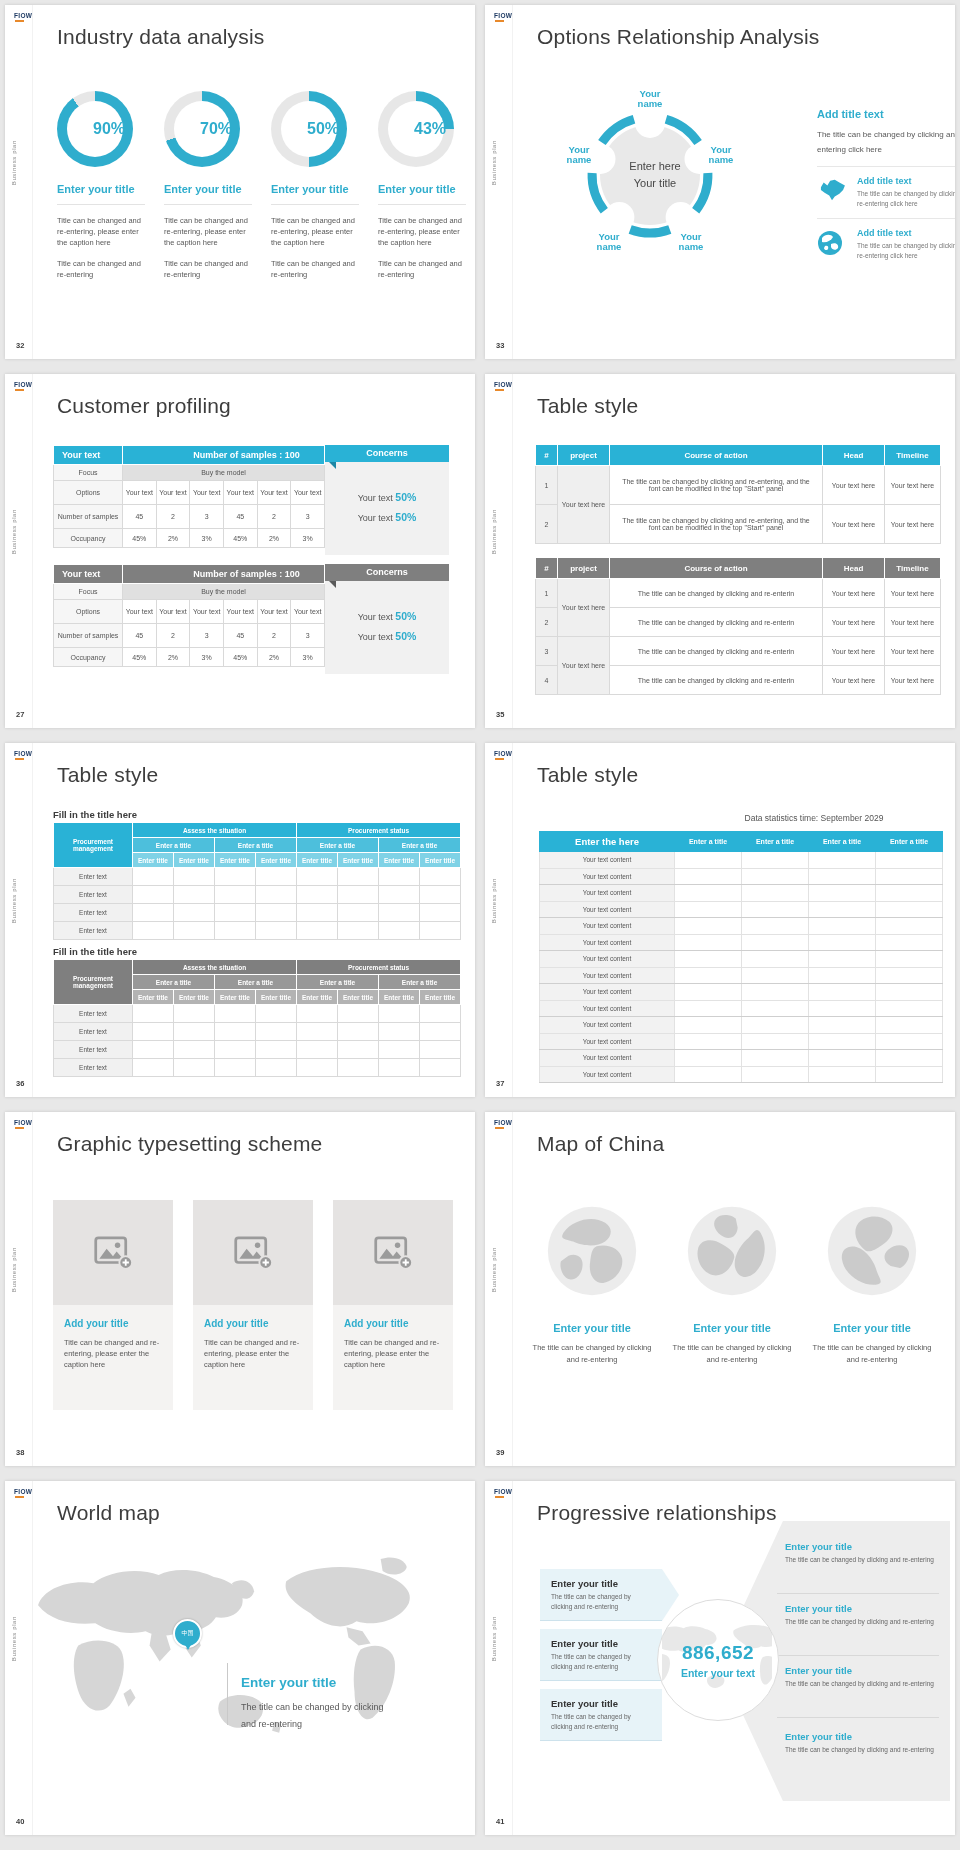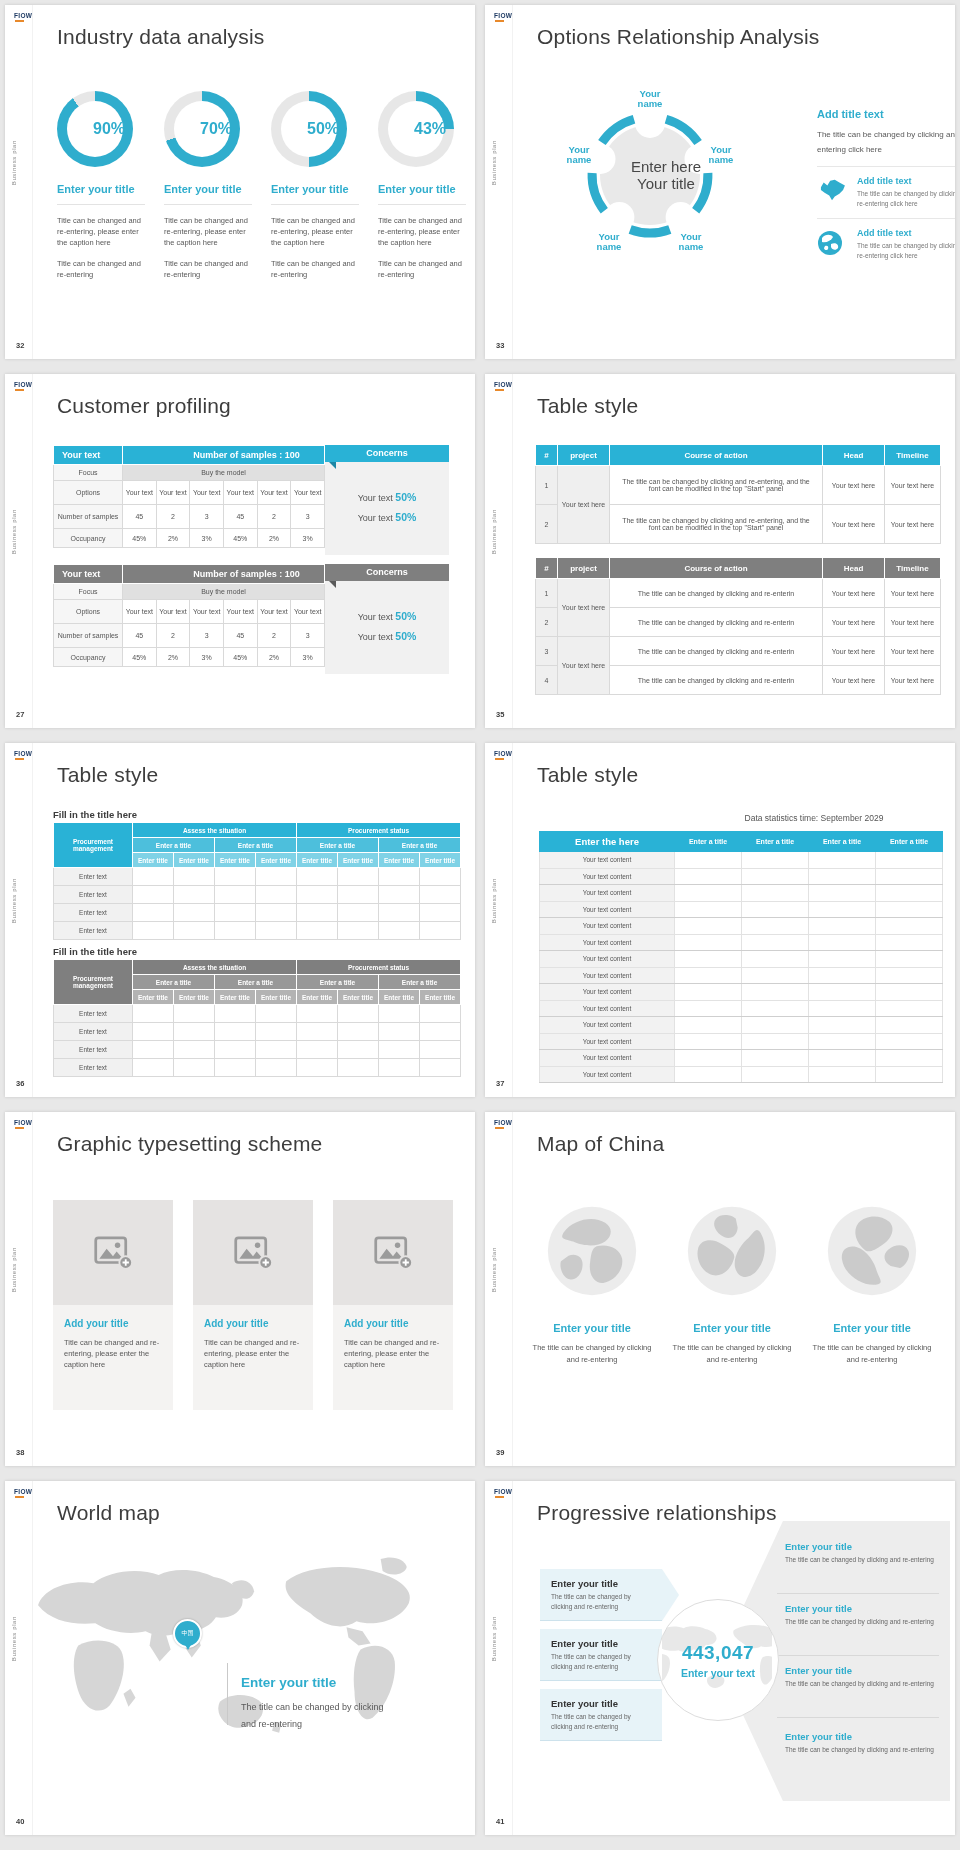--- a/index.html
+++ b/index.html
@@ -31,21 +31,21 @@
   .donut-item{width:100px;margin-right:7px;}
   .donut{width:76px;height:76px;border-radius:50%;position:relative;}
   .donut-hole{position:absolute;left:10px;top:10px;width:56px;height:56px;border-radius:50%;background:#fff;display:flex;align-items:center;justify-content:center;}
   .donut-pct{font-size:16px;font-weight:bold;color:var(--teal);margin-left:28px;}
   .di-title{margin-top:16px;font-size:11px;font-weight:bold;color:var(--teal);}
   .di-rule{margin-top:9px;width:88px;height:1px;background:#e3e3e3;}
   .di-cap{margin-top:10px;width:92px;font-size:7.5px;line-height:11px;color:var(--cap);}
 
   
   .ra-svg{position:absolute;left:55px;top:70px;}
-  .ra-center{position:absolute;left:129px;top:153px;width:104px;text-align:center;font-size:15px;line-height:17px;color:#474747;}
+  .ra-center{position:absolute;left:118px;top:153px;width:104px;text-align:center;font-size:11px;line-height:17px;color:#474747;}
   .ra-label{position:absolute;width:40px;text-align:center;font-size:9.5px;line-height:10px;font-weight:bold;color:var(--teal);}
   .ra-right{position:absolute;left:295px;top:103px;width:162px;margin-left:37px;}
   .ra-h{font-size:11px;font-weight:bold;color:var(--teal);}
   .ra-cap{margin-top:7px;font-size:8px;line-height:15px;color:var(--cap);}
   .ra-div{margin-top:9px;height:1px;background:#e7e7e7;}
   .ra-item{display:flex;margin-top:9px;align-items:flex-start;}
   .ra-icon{width:32px;flex:0 0 32px;padding-top:2px;}
   .ra-it{margin-left:8px;}
   .ra-ith{font-size:9px;font-weight:bold;color:var(--teal);}
   .ra-itc{margin-top:3px;font-size:6.5px;line-height:10px;color:#777;}
@@ -924,16 +924,16 @@
   <div class="pr-circle">
     <svg width="110" height="78" viewBox="80 10 280 150">
       <g fill="#bdbdbd">
         <path d="M15,52 C20,36 45,26 70,30 C85,18 115,14 135,22 C150,14 175,16 190,24 C210,28 222,40 218,52 C214,62 202,66 192,64 C186,74 172,80 160,76 C150,84 132,84 122,78 C104,82 84,78 72,70 C50,72 28,68 15,52 Z"></path>
         <path d="M55,92 C70,84 92,86 98,98 C104,112 98,136 86,152 C76,162 62,156 56,140 C50,124 48,104 55,92 Z"></path>
         <path d="M196,148 C208,138 230,140 238,150 C242,162 232,172 216,174 C202,175 190,160 196,148 Z"></path>
         <path d="M262,28 C280,14 318,10 348,18 C372,24 390,36 384,50 C376,66 352,74 332,68 C318,78 298,72 286,60 C274,52 258,42 262,28 Z"></path>
         <path d="M336,96 C352,88 368,94 370,108 C372,128 362,152 348,164 C338,170 330,156 330,138 C328,122 330,104 336,96 Z"></path>
       </g>
     </svg>
-    <div class="pr-val">443,047</div>
+    <div class="pr-val">886,652</div>
     <div class="pr-lab">Enter your text</div>
   </div>
 </div>
 
 </body></html>

